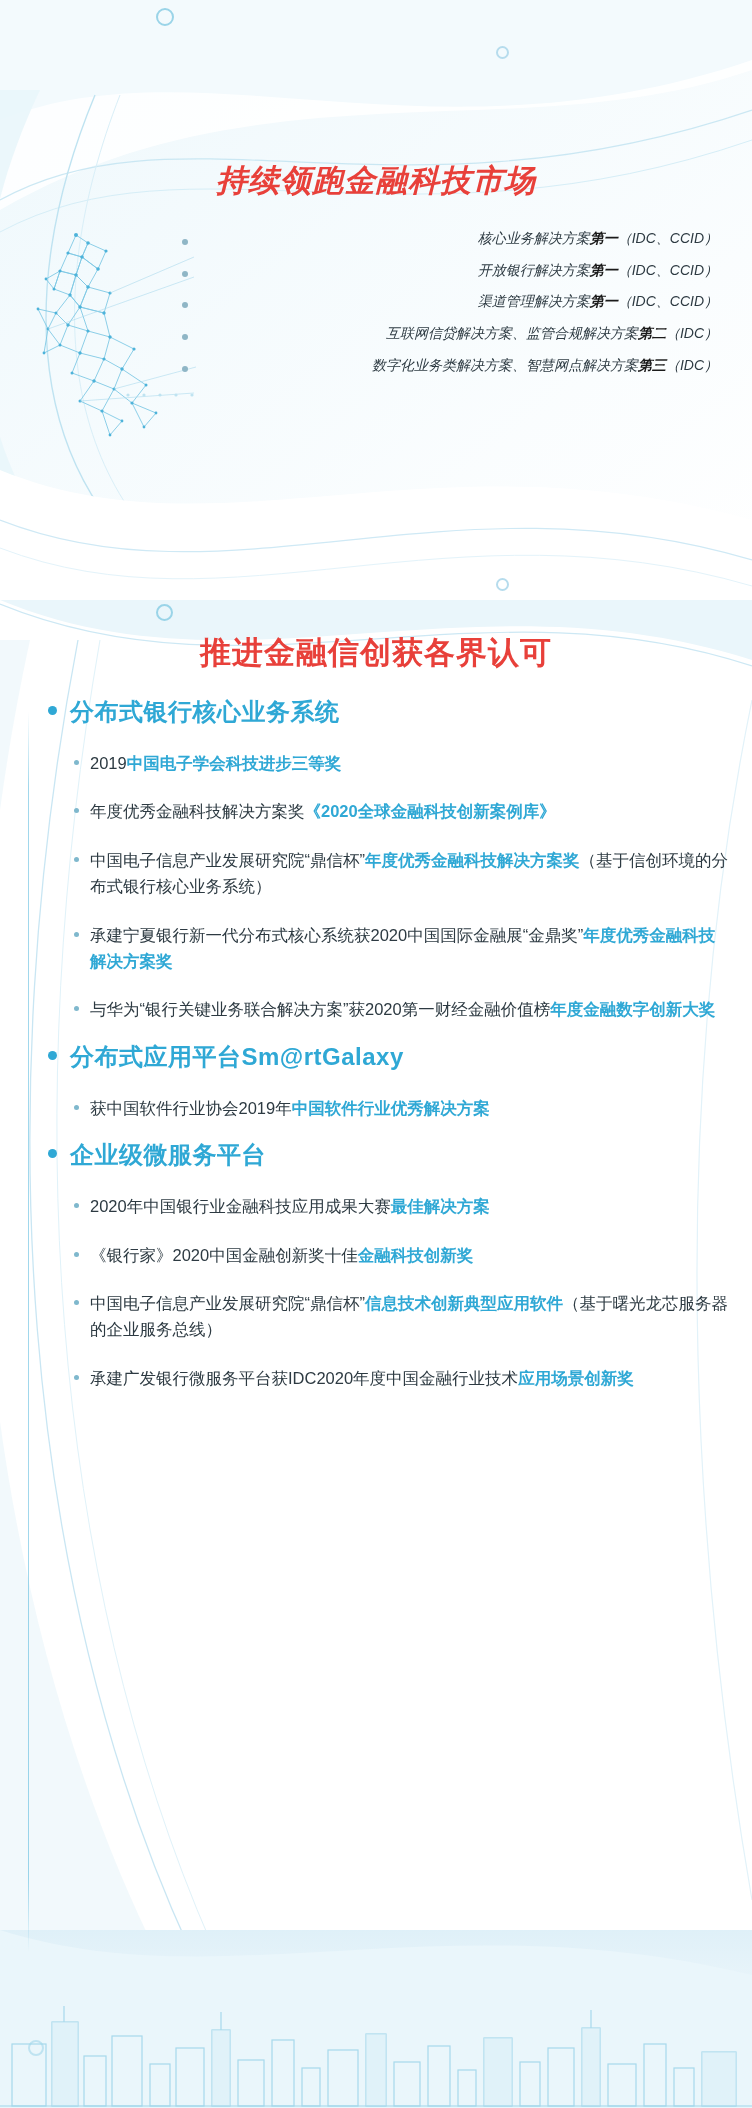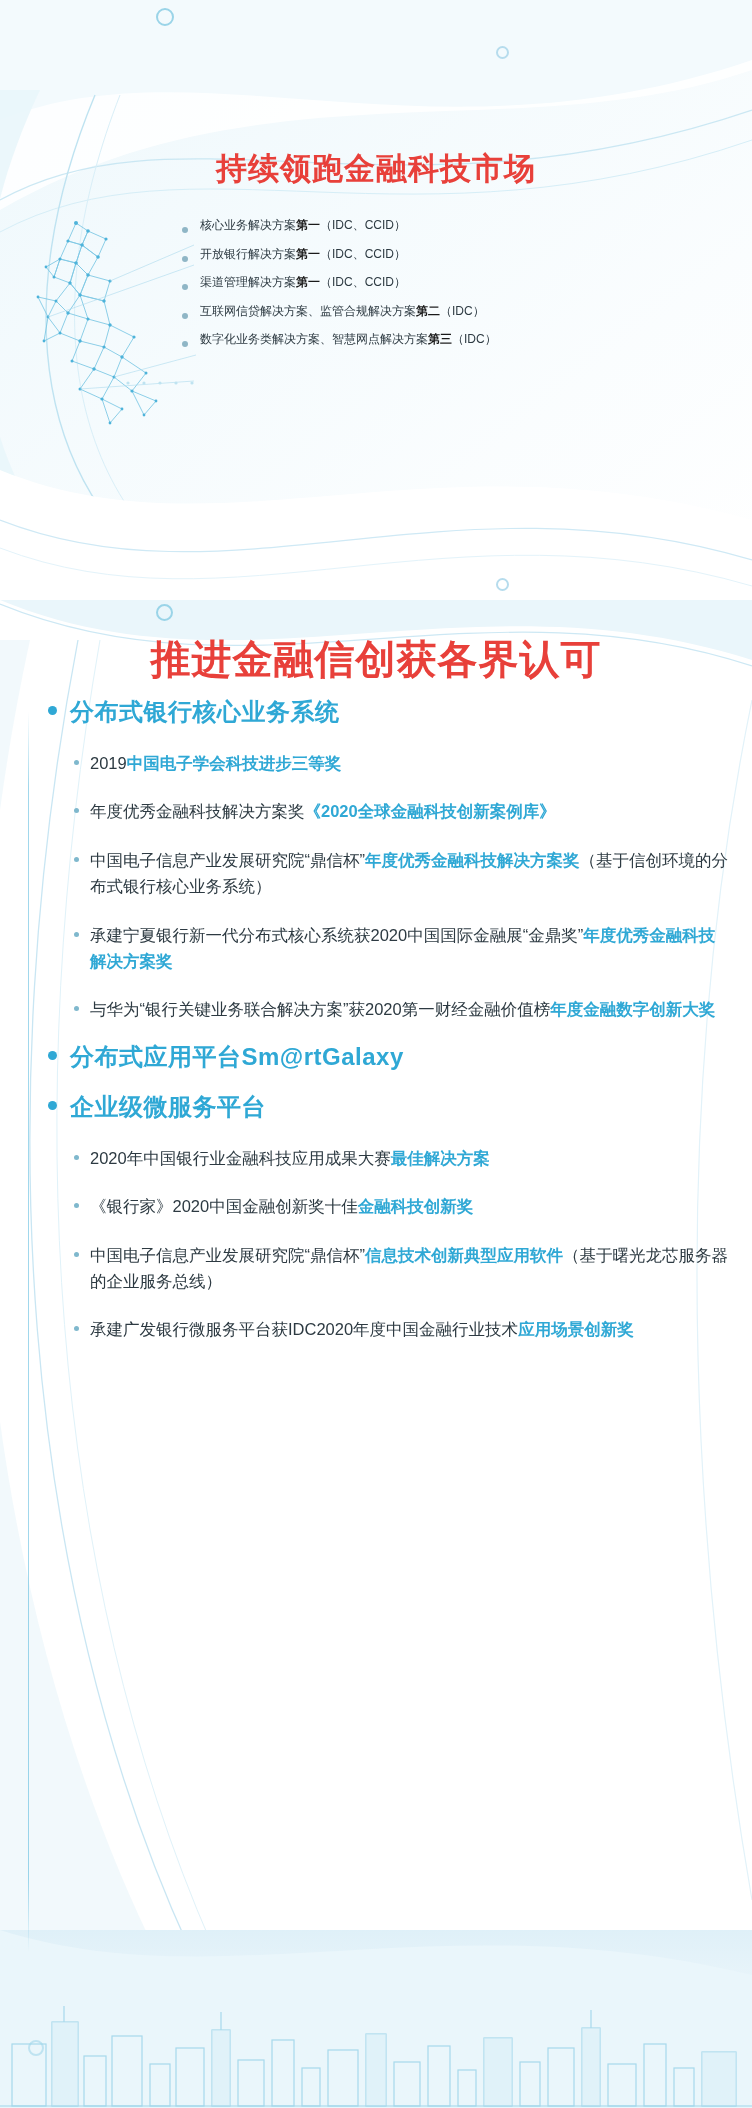--- a/index.html
+++ b/index.html
@@ -16,57 +16,58 @@
   
   .bg-layer { position:absolute; inset:0; pointer-events:none; }
   .bg-svg { position:absolute; left:0; top:0; }
 
   .ring {
     position:absolute; border-radius:50%;
     border:2px solid #9ad4e8; background:transparent;
   }
 
   
-  .section1 { position:absolute; left:0; top:0; width:612px; height:800px; }
+  .section1 { position:absolute; left:0; top:12px; width:612px; height:800px;font-style:italic; }
   .title1 {
     position:absolute; left:0; top:148px; width:752px;
     text-align:center;
     color:#e8403a;
     font-size:31px;
     font-weight:bold;
     letter-spacing:1px;
   }
   .runner { position:absolute; left:18px; top:205px; width:180px; height:230px; }
 
   .bullets1 {
     position:absolute; left:178px; top:216px; width:540px;
   }
   .b1-item {
     position:relative;
     padding-left:22px;
     margin-bottom:10px;
-    font-size:12px;
+    font-size:14px;
     line-height:1.55;
     color:#2d3a42;
+    text-align:right;
   }
   .b1-item::before {
     content:"";
     position:absolute; left:4px; top:11px;
     width:6px; height:6px; border-radius:50%;
     background:#8fb6c6;
   }
   .b1-item b { color:#1a1a1a; font-weight:bold; }
 
   
   .section2 { position:absolute; left:0; top:600px; width:752px; height:1508px; }
   .title2 {
     position:absolute; left:0; top:32px; width:752px;
     text-align:center;
     color:#e8403a;
-    font-size:40px;
+    font-size:31px;
     font-weight:bold;
     letter-spacing:1px;
   }
 
   .groups { position:absolute; left:24px; top:96px; width:704px; }
 
   .group { position:relative; margin-bottom:18px; padding-left:24px; }
   .group-head {
     position:relative;
     color:#2fa8d5;
@@ -263,20 +264,23 @@
         <div class="g-items">
           <div class="g-item"><span>2019</span><span class="hl">中国电子学会科技进步三等奖</span></div>
           <div class="g-item"><span>年度优秀金融科技解决方案奖</span><span class="hl">《2020全球金融科技创新案例库》</span></div>
           <div class="g-item"><span>中国电子信息产业发展研究院“鼎信杯”</span><span class="hl">年度优秀金融科技解决方案奖</span><span>（基于信创环境的分布式银行核心业务系统）</span></div>
           <div class="g-item"><span>承建宁夏银行新一代分布式核心系统获2020中国国际金融展“金鼎奖”</span><span class="hl">年度优秀金融科技解决方案奖</span></div>
           <div class="g-item"><span>与华为“银行关键业务联合解决方案”获2020第一财经金融价值榜</span><span class="hl">年度金融数字创新大奖</span></div>
         </div>
       </div>
       <div class="group">
         <div class="group-head">分布式应用平台Sm@rtGalaxy</div>
+        <div class="g-items">
+          <div class="g-item"><span>获中国软件行业协会2019年</span><span class="hl">中国软件行业优秀解决方案</span></div>
+        </div>
       </div>
       <div class="group">
         <div class="group-head">企业级微服务平台</div>
         <div class="g-items">
           <div class="g-item"><span>2020年中国银行业金融科技应用成果大赛</span><span class="hl">最佳解决方案</span></div>
           <div class="g-item"><span>《银行家》2020中国金融创新奖十佳</span><span class="hl">金融科技创新奖</span></div>
           <div class="g-item"><span>中国电子信息产业发展研究院“鼎信杯”</span><span class="hl">信息技术创新典型应用软件</span><span>（基于曙光龙芯服务器的企业服务总线）</span></div>
           <div class="g-item"><span>承建广发银行微服务平台获IDC2020年度中国金融行业技术</span><span class="hl">应用场景创新奖</span></div>
         </div>
       </div>

